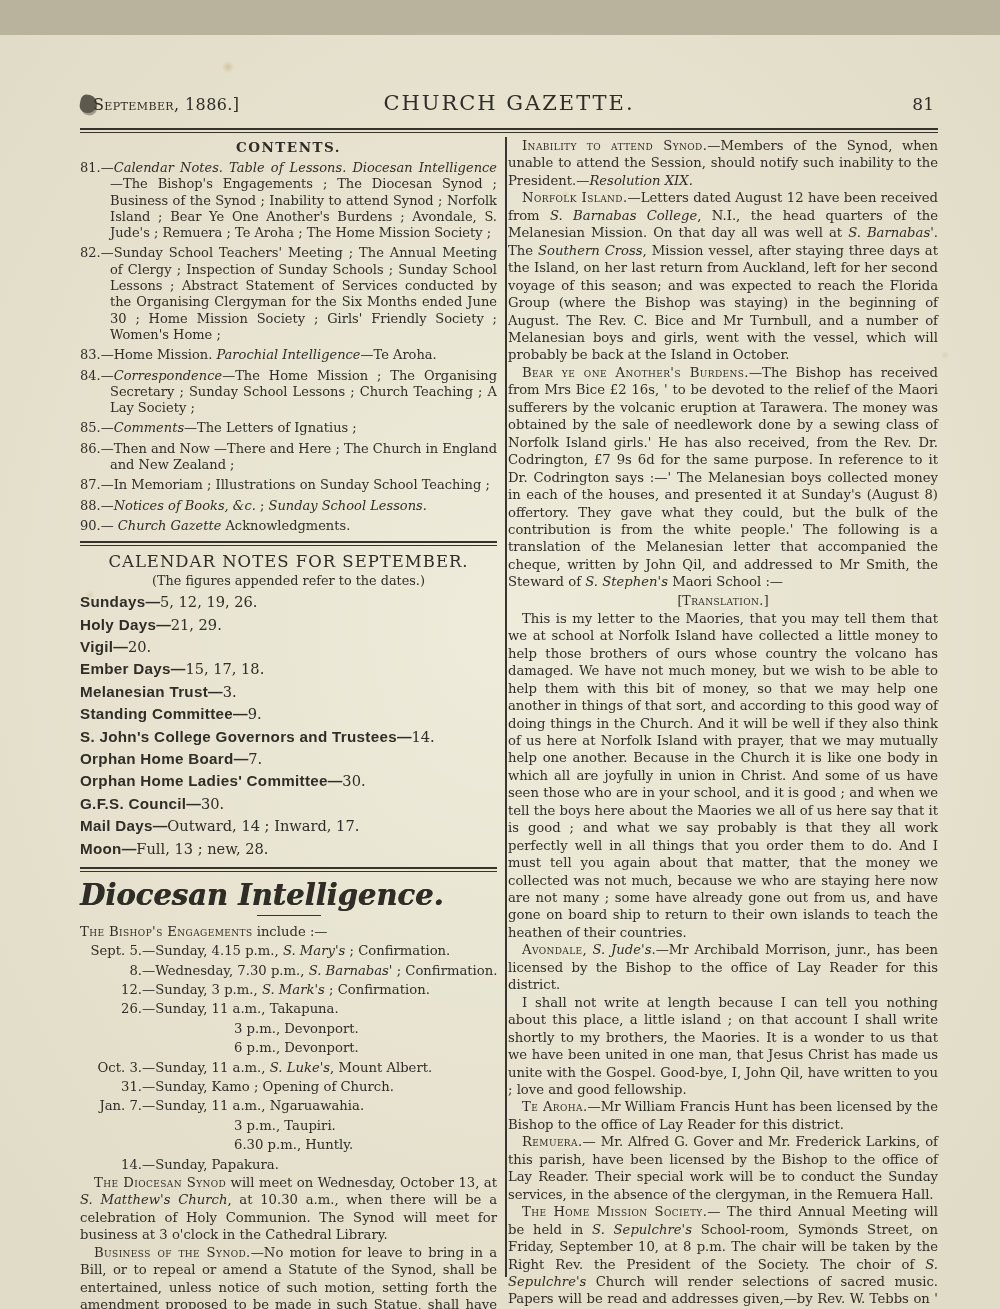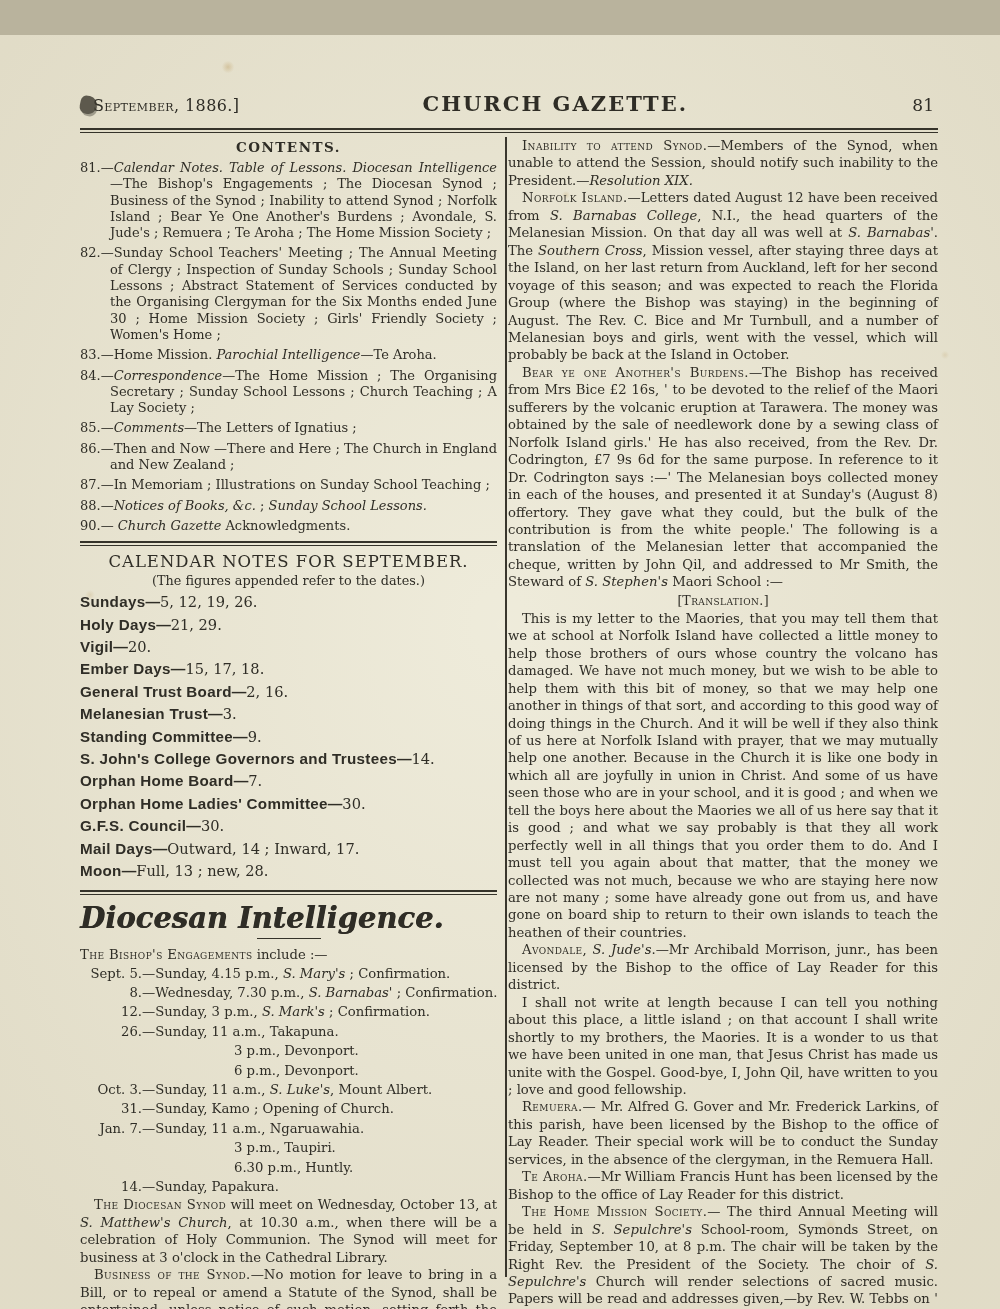--- a/index.html
+++ b/index.html
@@ -16,21 +16,21 @@
       radial-gradient(circle 6px at 945px 320px, rgba(170,125,45,.15), rgba(170,125,45,0) 70%),
       radial-gradient(ellipse 700px 900px at 50% 45%, rgba(255,255,245,.25), rgba(120,100,55,.07) 95%);
     color:#2f2d26;
     padding:56px 62px 20px 80px;
     margin-top:35px;
   }
   .hdr { display:flex; align-items:baseline; height:34px; }
   .hdr-date { width:250px; font-size:16px; font-variant:small-caps; letter-spacing:.5px; white-space:nowrap; position:relative; }
   .blot { display:inline-block; width:17px; height:18px; background:#3c392f; border-radius:40% 60% 55% 45%; transform:rotate(12deg); vertical-align:-3px; margin-right:-4px; opacity:.8;
           box-shadow:2px 3px 0 -1px rgba(60,57,47,.5); }
-  .hdr-title { flex:1; text-align:right; font-size:21px; letter-spacing:2px; font-weight:700; }
+  .hdr-title { flex:1; text-align:center; font-size:21px; letter-spacing:2px; font-weight:400; }
   .hdr-num { width:250px; text-align:right; font-size:17px; padding-right:4px; }
   .dbl-rule { border-top:2px solid #35332a; border-bottom:1px solid #35332a; height:5px; }
   .hdr-rule { margin-top:3px; }
   .cols { display:flex; margin-top:4px; height:1140px; }
   .col-l { width:425px; padding-right:8px; }
   .divider { width:2px; background:#3a372e; flex:none; }
   .col-r { flex:1; padding-left:1px; }
 
   
   .toc-head { text-align:center; font-size:13.5px; letter-spacing:1.5px; margin:2px 0 5px; font-weight:600; }
@@ -89,21 +89,20 @@
 
       <div class="dbl-rule sec-rule"></div>
 
       <div class="cal-head">CALENDAR  NOTES  FOR  SEPTEMBER.</div>
       <div class="cal-sub">(The figures appended refer to the dates.)</div>
 
       <div class="cal-line"><span class="cal-label">Sundays</span><span class="cal-dash">—</span><span>5, 12, 19, 26.</span></div>
       <div class="cal-line"><span class="cal-label">Holy Days</span><span class="cal-dash">—</span><span>21, 29.</span></div>
       <div class="cal-line"><span class="cal-label">Vigil</span><span class="cal-dash">—</span><span>20.</span></div>
       <div class="cal-line"><span class="cal-label">Ember Days</span><span class="cal-dash">—</span><span>15, 17, 18.</span></div>
-      <div class="cal-line"><span class="cal-label">General Trust Board</span><span class="cal-dash">—</span><span>2, 16.</span></div>
       <div class="cal-line"><span class="cal-label">Melanesian Trust</span><span class="cal-dash">—</span><span>3.</span></div>
       <div class="cal-line"><span class="cal-label">Standing Committee</span><span class="cal-dash">—</span><span>9.</span></div>
       <div class="cal-line"><span class="cal-label">S. John's College Governors and Trustees</span><span class="cal-dash">—</span><span>14.</span></div>
       <div class="cal-line"><span class="cal-label">Orphan Home Board</span><span class="cal-dash">—</span><span>7.</span></div>
       <div class="cal-line"><span class="cal-label">Orphan Home Ladies' Committee</span><span class="cal-dash">—</span><span>30.</span></div>
       <div class="cal-line"><span class="cal-label">G.F.S. Council</span><span class="cal-dash">—</span><span>30.</span></div>
       <div class="cal-line"><span class="cal-label">Mail Days</span><span class="cal-dash">—</span><span>Outward, 14 ; Inward, 17.</span></div>
       <div class="cal-line"><span class="cal-label">Moon</span><span class="cal-dash">—</span><span>Full, 13 ; new, 28.</span></div>
 
       <div class="dbl-rule sec-rule"></div>
@@ -169,19 +168,19 @@
     <div class="divider"></div>
 
     <div class="col-r">
       <p class="para"><span class="sc">Inability to attend Synod.</span><span>—Members of the Synod, when unable to attend the Session, should notify such inability to the President.—</span><span class="i">Resolution XIX.</span></p>
       <p class="para"><span class="sc">Norfolk Island.</span><span>—Letters dated August 12 have been received from </span><span class="i">S. Barnabas College</span><span>, N.I., the head quarters of the Melanesian Mission.  On that day all was well at </span><span class="i">S. Barnabas'</span><span>.  The </span><span class="i">Southern Cross</span><span>, Mission vessel, after staying three days at the Island, on her last return from Auckland, left for her second voyage of this season; and was expected to reach the Florida Group (where the Bishop was staying) in the beginning of August.  The Rev. C. Bice and Mr Turnbull, and a number of Melanesian boys and girls, went with the vessel, which will probably be back at the Island in October.</span></p>
       <p class="para"><span class="sc">Bear ye one Another's Burdens.</span><span>—The Bishop has received from Mrs Bice £2 16s, ' to be devoted to the relief of the Maori sufferers by the volcanic eruption at Tarawera.  The money was obtained by the sale of needlework done by a sewing class of Norfolk Island girls.'  He has also received, from the Rev. Dr. Codrington, £7 9s 6d for the same purpose.  In reference to it Dr. Codrington says :—' The Melanesian boys collected money in each of the houses, and presented it at Sunday's (August 8) offertory.  They gave what they could, but the bulk of the contribution is from the white people.'  The following is a translation of the Melanesian letter that accompanied the cheque, written by John Qil, and addressed to Mr Smith, the Steward of </span><span class="i">S. Stephen's</span><span> Maori School :—</span></p>
       <div class="trans-head"><span>[</span><span class="sc">Translation.</span><span>]</span></div>
       <p class="para"><span>This is my letter to the Maories, that you may tell them that we at school at Norfolk Island have collected a little money to help those brothers of ours whose country the volcano has damaged. We have not much money, but we wish to be able to help them with this bit of money, so that we may help one another in things of that sort, and according to this good way of doing things in the Church.  And it will be well if they also think of us here at Norfolk Island with prayer, that we may mutually help one another.  Because in the Church it is like one body in which all are joyfully in union in Christ.  And some of us have seen those who are in your school, and it is good ; and when we tell the boys here about the Maories we all of us here say that it is good ; and what we say probably is that they all work perfectly well in all things that you order them to do.  And I must tell you again about that matter, that the money we collected was not much, because we who are staying here now are not many ; some have already gone out from us, and have gone on board ship to return to their own islands to teach the heathen of their countries.</span></p>
       <p class="para"><span class="sc">Avondale</span><span>, </span><span class="i">S. Jude's</span><span>.—Mr Archibald Morrison, junr., has been licensed by the Bishop to the office of Lay Reader for this district.</span></p>
       <p class="para"><span>I shall not write at length because I can tell you nothing about this place, a little island ; on that account I shall write shortly to my brothers, the Maories.  It is a wonder to us that we have been united in one man, that Jesus Christ has made us unite with the Gospel.  Good-bye, I, John Qil, have written to you ;  love and good fellowship.</span></p>
+      <p class="para"><span class="sc">Te Aroha.</span><span>—Mr William Francis Hunt has been licensed by the Bishop to the office of Lay Reader for this district.</span></p>
       <p class="para"><span class="sc">Remuera.</span><span>— Mr. Alfred G. Gover and Mr. Frederick Larkins, of this parish, have been licensed by the Bishop to the office of Lay Reader.  Their special work will be to conduct the Sunday services, in the absence of the clergyman, in the Remuera Hall.</span></p>
-      <p class="para"><span class="sc">Te Aroha.</span><span>—Mr William Francis Hunt has been licensed by the Bishop to the office of Lay Reader for this district.</span></p>
       <p class="para"><span class="sc">The Home Mission Society.</span><span>— The third Annual Meeting will be held in </span><span class="i">S. Sepulchre's</span><span> School-room, Symonds Street, on Friday, September 10, at 8 p.m.  The chair will be taken by the Right Rev. the President of the Society.  The choir of </span><span class="i">S. Sepulchre's</span><span> Church will render selections of sacred music.  Papers will be read and addresses given,—by Rev. W. Tebbs on ' City Mission Work, and by the Rev. J. Haselden on ' Mission Work in the Out-lying Districts of this Diocese.'  Mr Haselden's paper will be illustrated</span></p>
     </div>
 
   </div>
 </div>
 
 </body></html>

